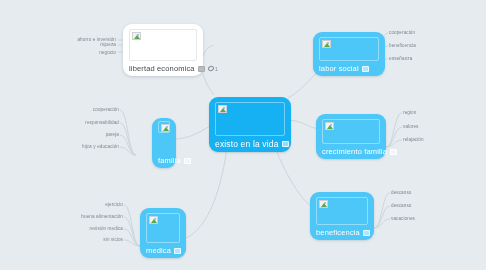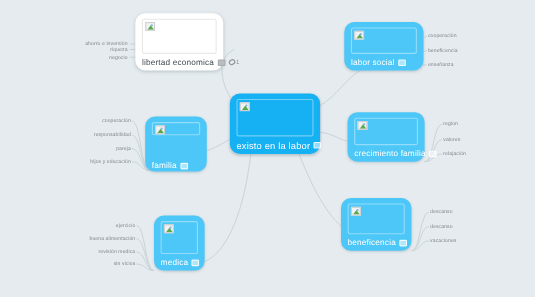--- a/index.html
+++ b/index.html
@@ -19,22 +19,23 @@
     width: 486px; height: 270px;
     pointer-events: none;
   }
 
   
   .node {
     position: absolute;
     border-radius: 9px;
     display: flex;
     flex-direction: column;
-    justify-content: flex-start;
+    justify-content: flex-end;
     padding: 5px 6px 3px 6px;
+    margin-top: 12px;
   }
   .node.central {
     background: #16b1f3;
     box-shadow: 0 1px 2px rgba(120,140,150,.35);
   }
   .node.branch {
     background: #4cc7f7;
     box-shadow: 0 1px 2px rgba(120,140,150,.30);
   }
   .node.white {
@@ -169,21 +170,21 @@
       <path d="M 140 246 C 132 246, 132 229, 124 229"></path>
       <path d="M 140 246 C 132 246, 132 240, 124 240"></path>
     </g>
   </svg>
 
   <div class="node central" style="left:209px; top:85px; width:82px; height:55px;">
     <div class="thumb">
       <span class="broken-img"></span>
     </div>
     <div class="node-label-row">
-      <span class="node-title">existo en la labor</span>
+      <span class="node-title">existo en la vida</span>
       <span class="mini-icon"></span>
     </div>
   </div>
 
   <div class="node white" style="left:123px; top:12px; width:80px; height:52px;">
     <div class="thumb">
       <span class="broken-img"></span>
     </div>
     <div class="node-label-row">
       <span class="node-title">libertad economica</span>
@@ -230,21 +231,21 @@
     </div>
     <div class="node-label-row">
       <span class="node-title">beneficencia</span>
       <span class="mini-icon"></span>
     </div>
   </div>
   <div class="leaf right" style="left:391px; top:190px;">descanso</div>
   <div class="leaf right" style="left:391px; top:203px;">descanso</div>
   <div class="leaf right" style="left:391px; top:216px;">vacaciones</div>
 
-  <div class="node branch" style="left:132px; top:106px; width:56px; height:50px;gap:20px;">
+  <div class="node branch" style="left:152px; top:106px; width:24px; height:50px;gap:20px;">
     <div class="thumb">
       <span class="broken-img"></span>
     </div>
     <div class="node-label-row">
       <span class="node-title">familia</span>
       <span class="mini-icon"></span>
     </div>
   </div>
   <div class="leaf left" style="left:119px; top:107px;">cooperación</div>
   <div class="leaf left" style="left:119px; top:120px;">responsabilidad</div>

